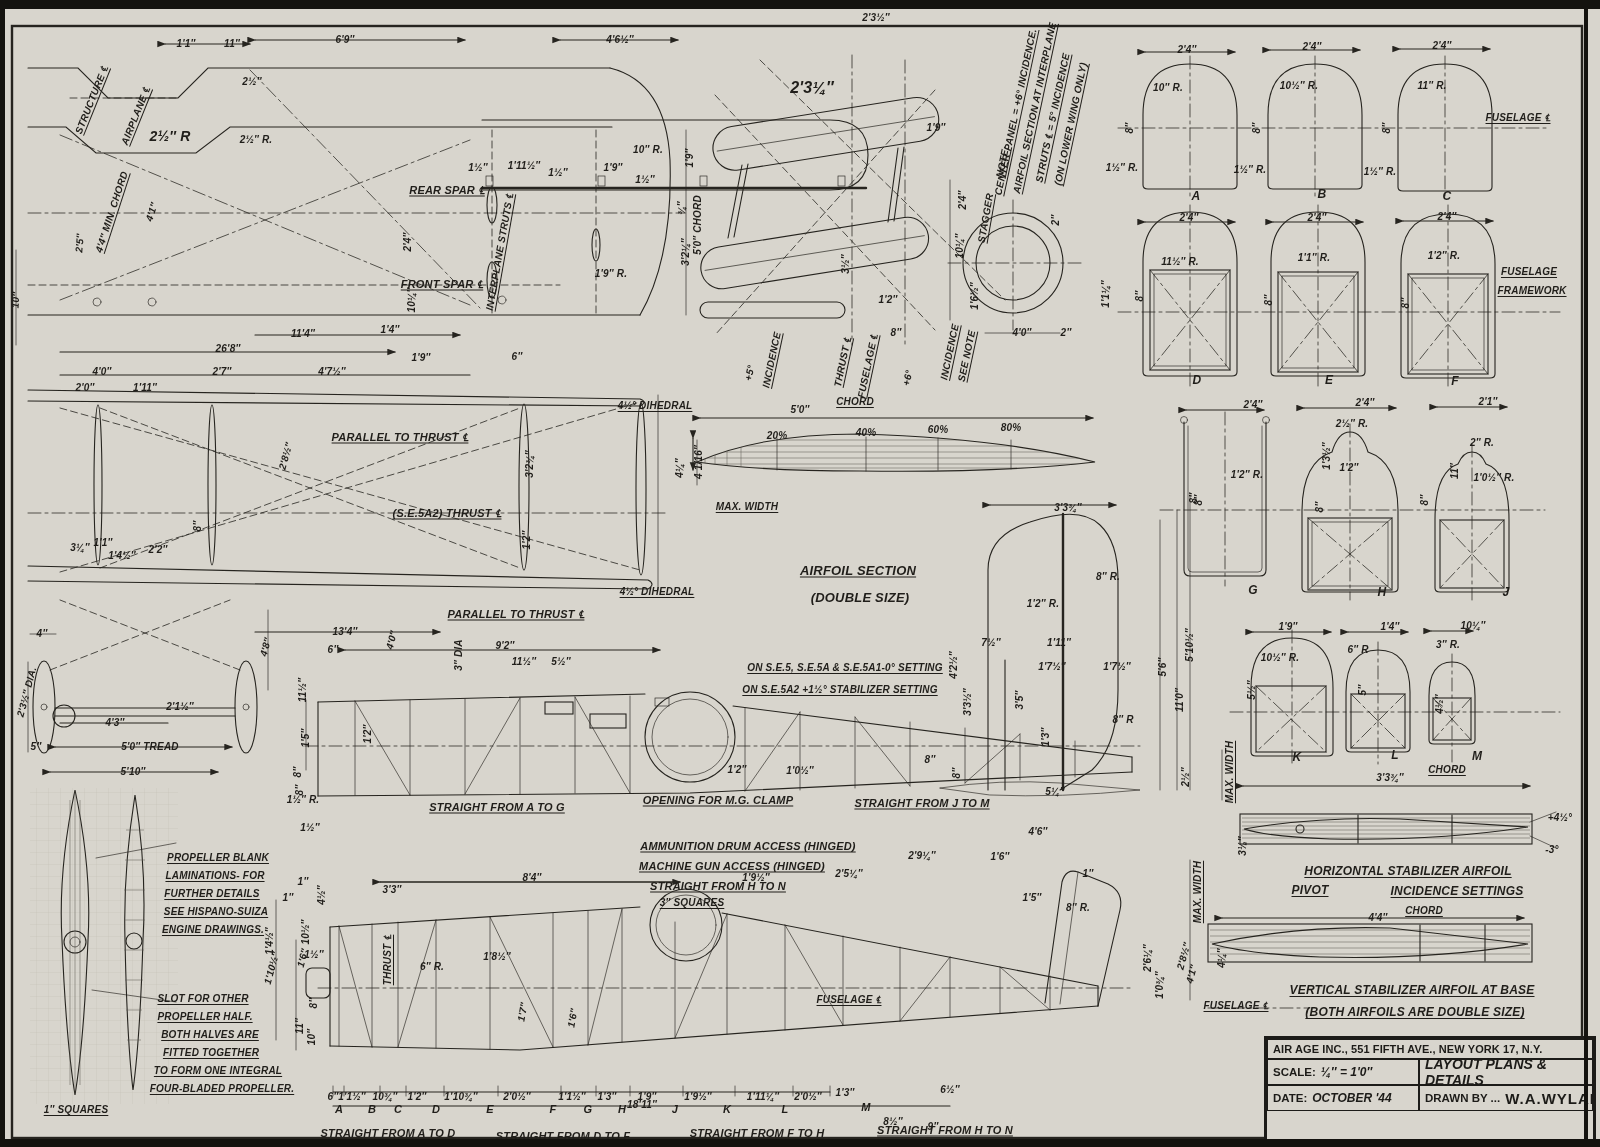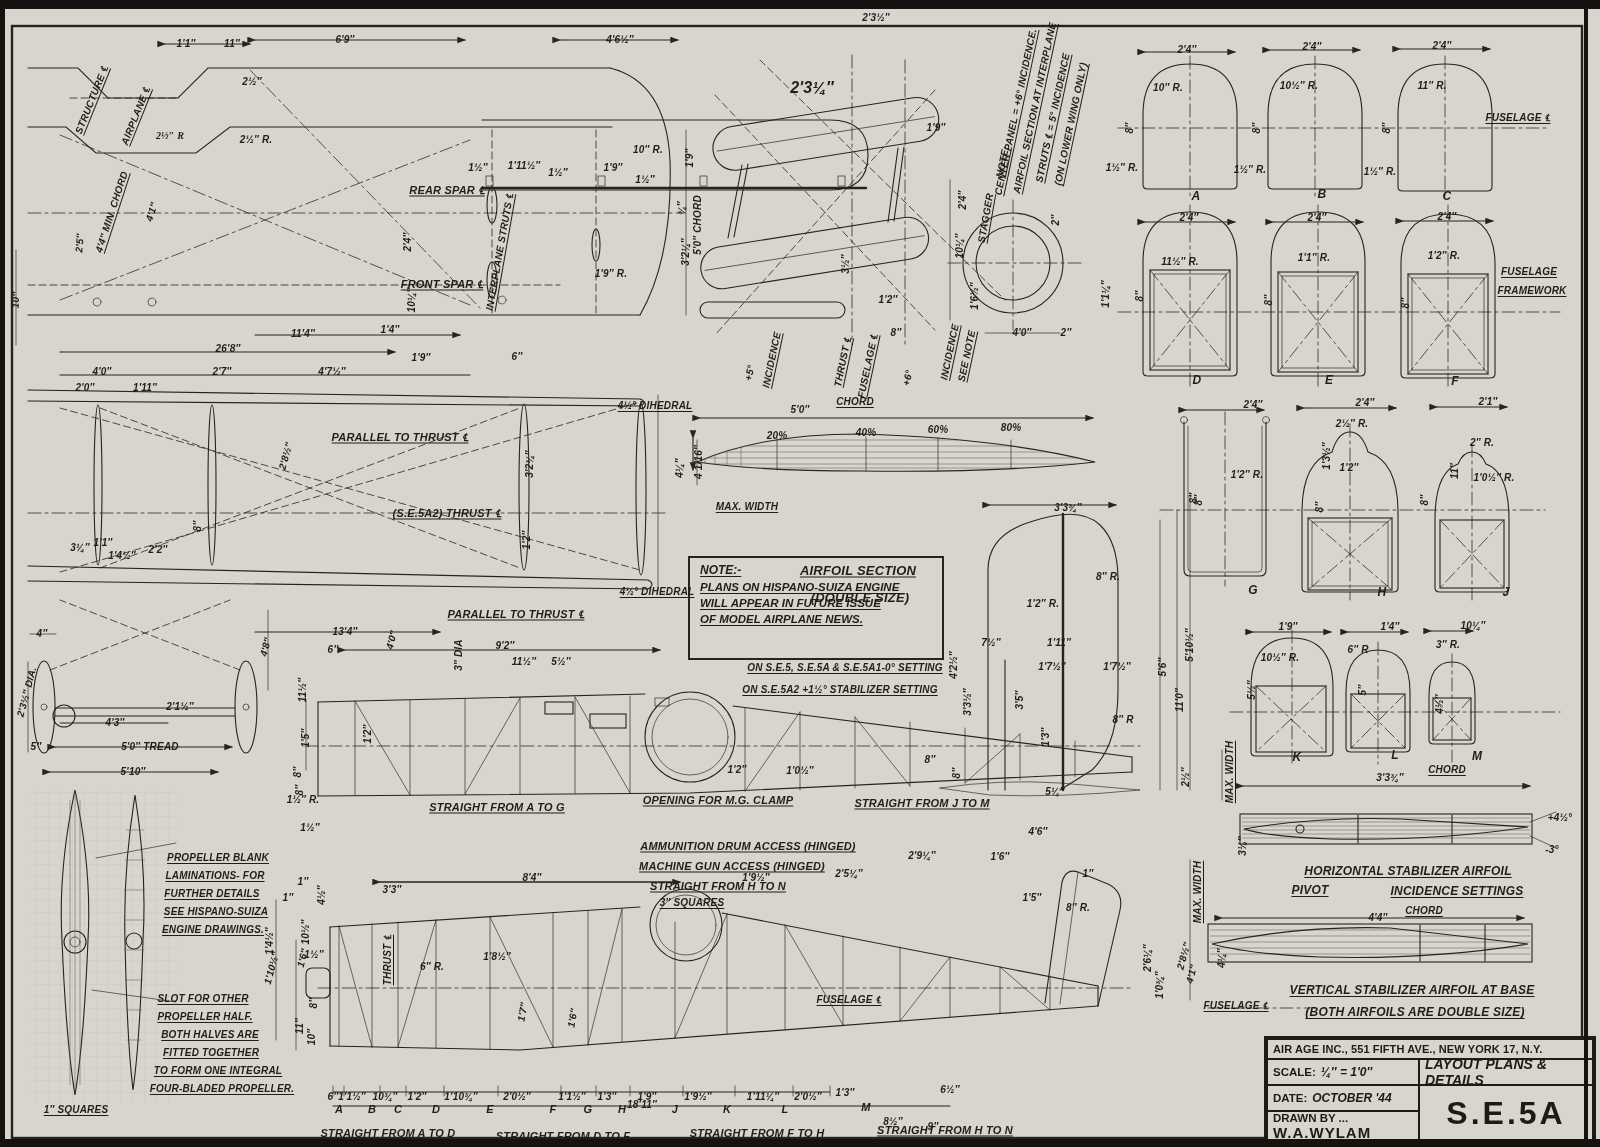--- a/index.html
+++ b/index.html
@@ -412,55 +412,48 @@
       <line class="ht" x1="1210" y1="954" x2="1530" y2="954"></line>
       <path class="ln" d="M1212,944 Q1300,925 1390,928 L1528,944 Q1430,960 1320,957 Q1248,954 1212,944 Z"></path>
       <line class="ln" x1="1420" y1="925" x2="1420" y2="961"></line>
       <line class="ln" x1="1485" y1="925" x2="1485" y2="961"></line>
       <line class="ln dim" x1="1222" y1="918" x2="1524" y2="918" marker-start="url(#ar)" marker-end="url(#ar)"></line>
       <line class="ln th" x1="1190" y1="860" x2="1190" y2="1000"></line>
       <line class="ln cl" x1="1208" y1="1008" x2="1310" y2="1008"></line>
     </g>
   </svg>
 
-  <div class="notebox">
-    <div class="nb-head">NOTE:-</div>
-    <div>PLANS ON HISPANO-SUIZA ENGINE</div>
-    <div>WILL APPEAR IN FUTURE ISSUE</div>
-    <div>OF MODEL AIRPLANE NEWS.</div>
-  </div>
 
   <div class="titleblock">
     <div class="tb-cell tb-company">AIR AGE INC., 551 FIFTH AVE., NEW YORK 17, N.Y.</div>
     <div class="tb-cell tb-scale">
       <span class="tb-label">SCALE:</span>
       <span class="tb-value">¼″ = 1'0″</span>
     </div>
     <div class="tb-cell tb-title">LAYOUT PLANS &amp; DETAILS</div>
     <div class="tb-cell tb-date">
       <span class="tb-label">DATE:</span>
       <span class="tb-value">OCTOBER '44</span>
     </div>
-    <div class="tb-cell tb-model">S.E.5A</div>
     <div class="tb-cell tb-drawn">
       <span class="tb-label">DRAWN BY ...</span>
       <span class="tb-value">W.A.WYLAM</span>
     </div>
   </div>
 
   <div id="annotation-layer">
       <span class="ann" style="left: 186px; top: 44px; font-size: 10px;">1'1″</span>
       <span class="ann" style="left: 232px; top: 44px; font-size: 10px;">11″</span>
       <span class="ann" style="left: 345px; top: 40px; font-size: 10px;">6'9″</span>
       <span class="ann" style="left: 620px; top: 40px; font-size: 10px;">4'6½″</span>
       <span class="ann" style="left: 856px; top: 18px; font-size: 10px; margin-left: 20px;">2'3½″</span>
       <span class="ann u" style="left: 92px; top: 100px; font-size: 10px; transform: translate(-50%, -50%) rotate(-68deg);">STRUCTURE ℄</span>
       <span class="ann u" style="left: 136px; top: 116px; font-size: 10px; transform: translate(-50%, -50%) rotate(-68deg);">AIRPLANE ℄</span>
       <span class="ann" style="left: 252px; top: 82px; font-size: 10px;">2½″</span>
-      <span class="ann" style="left: 170px; top: 136px; font-size: 10px; font-family: Liberation Serif, serif;">2½″ R</span>
+      <span class="ann" style="left: 170px; top: 136px; font-size: 14px;">2½″ R</span>
       <span class="ann" style="left: 256px; top: 140px; font-size: 10px;">2½″ R.</span>
       <span class="ann u" style="left: 112px; top: 212px; font-size: 10px; transform: translate(-50%, -50%) rotate(-72deg);">4'4″ MIN. CHORD</span>
       <span class="ann" style="left: 152px; top: 212px; font-size: 10px; transform: translate(-50%, -50%) rotate(-72deg);">4'1″</span>
       <span class="ann" style="left: 80px; top: 243px; font-size: 10px; transform: translate(-50%, -50%) rotate(-86deg);">2'5″</span>
       <span class="ann" style="left: 16px; top: 300px; font-size: 10px; transform: translate(-50%, -50%) rotate(-86deg);">10″</span>
       <span class="ann u" style="left: 447px; top: 190px; font-size: 11px;">REAR SPAR ℄</span>
       <span class="ann u" style="left: 442px; top: 284px; font-size: 11px;">FRONT SPAR ℄</span>
       <span class="ann u" style="left: 500px; top: 252px; font-size: 10px; transform: translate(-50%, -50%) rotate(-80deg);">INTERPLANE STRUTS ℄</span>
       <span class="ann" style="left: 478px; top: 168px; font-size: 10px;">1½″</span>
       <span class="ann" style="left: 524px; top: 166px; font-size: 10px;">1'11½″</span>

